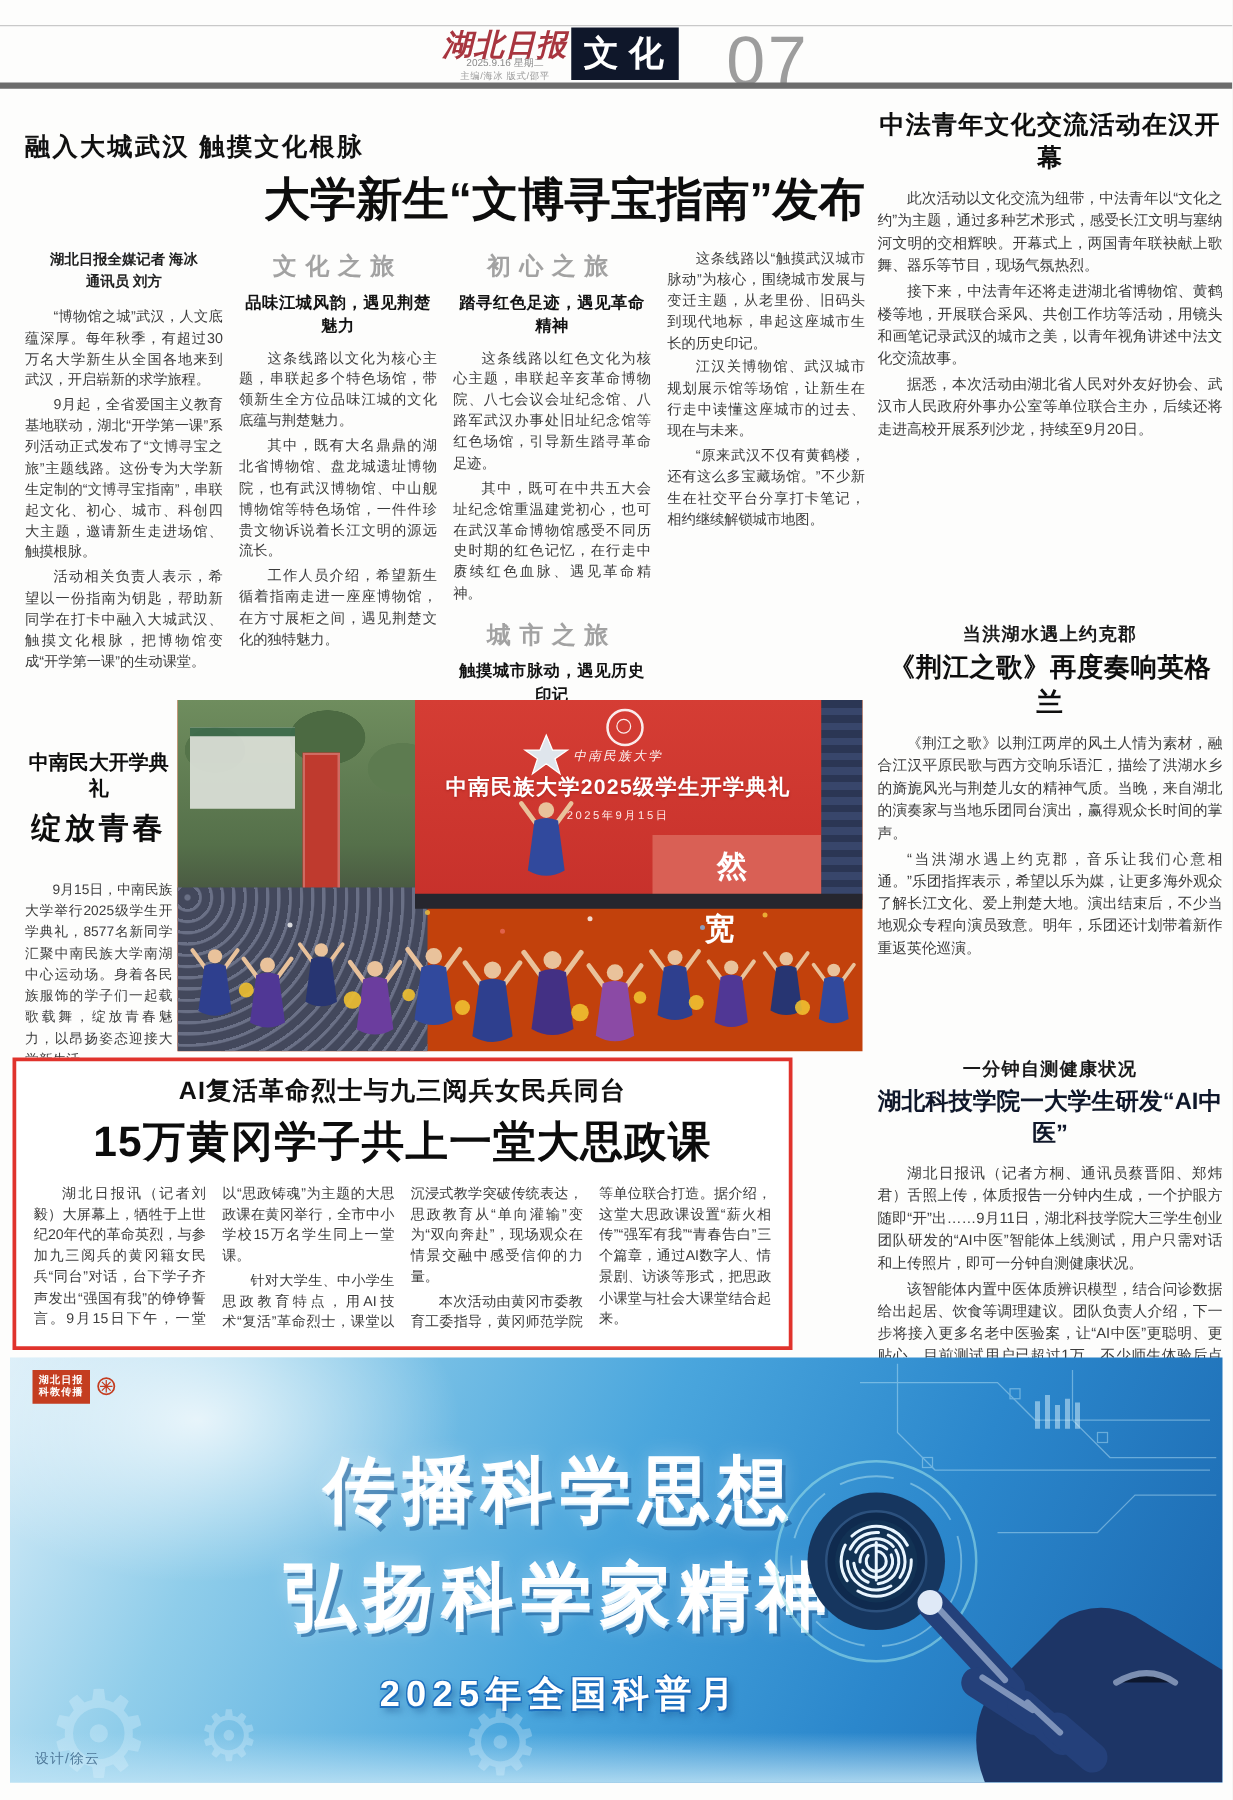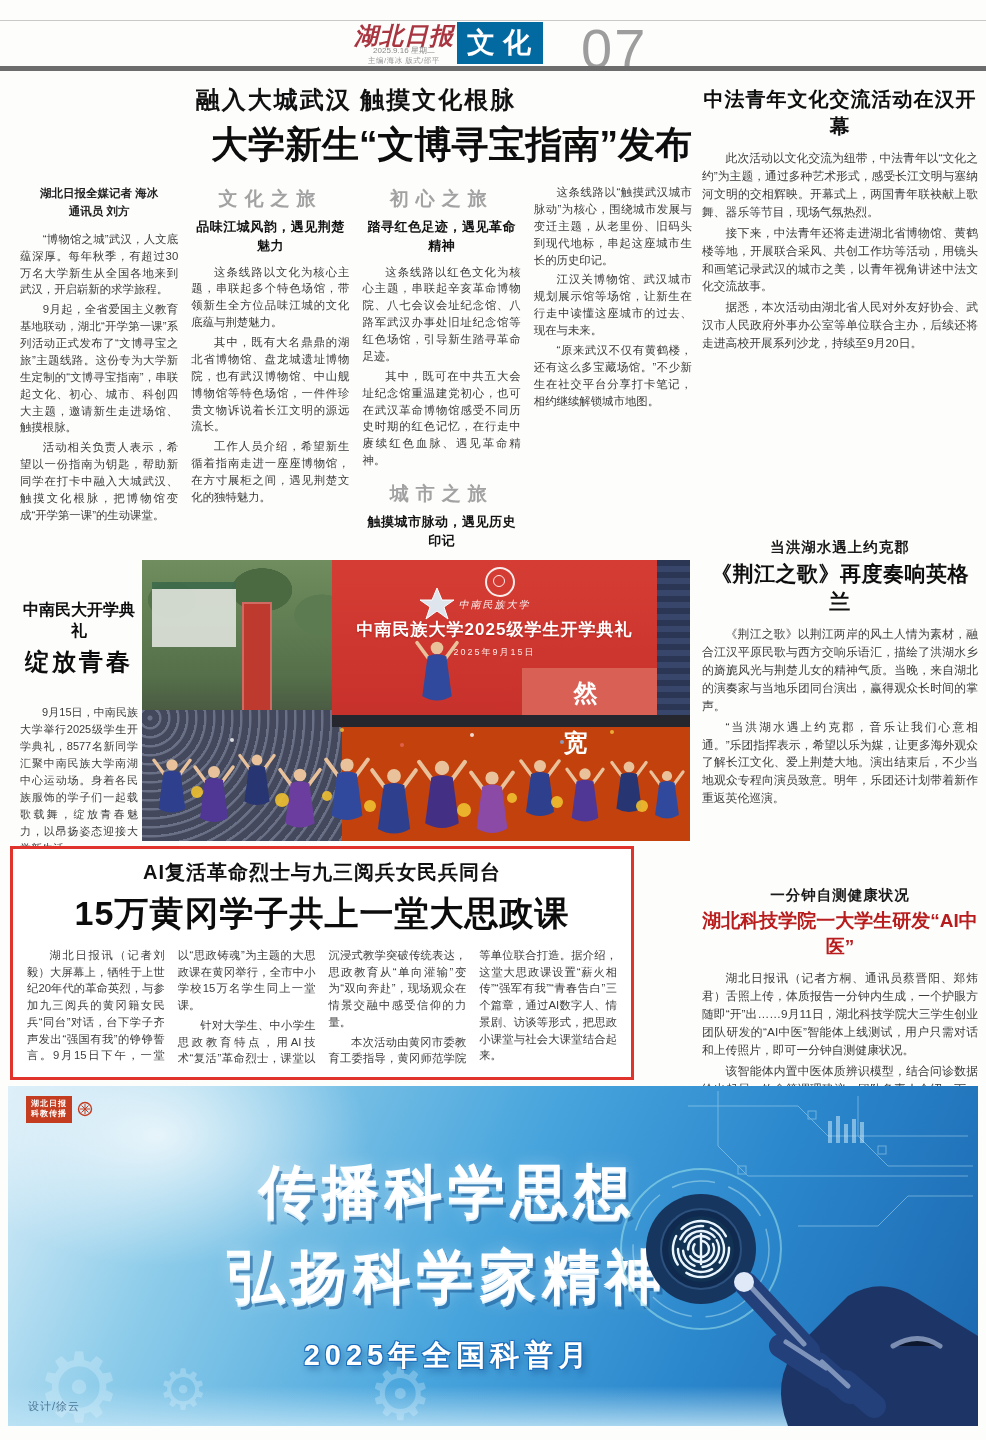--- a/index.html
+++ b/index.html
@@ -7,43 +7,43 @@
         font-family:"Liberation Sans","DejaVu Sans",sans-serif;color:#2e2e2e;overflow:hidden;}
   .hairline{position:absolute;left:0;right:0;top:20px;height:1px;background:#c9c9c9;}
   .thick-rule{position:absolute;left:0;right:0;top:66px;height:5px;background:#6c6c6c;}
 
   
   .mh-logo{position:absolute;left:352px;top:20px;width:104px;text-align:center;
            font-family:"DejaVu Serif","Liberation Serif",serif;font-style:italic;font-weight:bold;
            font-size:24px;color:#a8353f;letter-spacing:1px;}
   .mh-date{position:absolute;left:338px;top:46px;width:132px;text-align:center;font-size:8px;color:#8a8a8a;line-height:1.25;}
   .mh-ed{position:absolute;left:338px;top:56px;width:132px;text-align:center;font-size:7.5px;color:#9a9a9a;letter-spacing:.5px;filter:blur(.4px);}
-  .mh-section{position:absolute;left:457px;top:22px;width:86px;height:42px;background:#0369a1;color:#fff;
+  .mh-section{position:absolute;left:457px;top:22px;width:86px;height:42px;background:#0f172a;color:#fff;
               font-size:28px;font-weight:bold;letter-spacing:8px;text-align:center;line-height:42px;padding-left:6px;box-sizing:border-box;}
   .mh-page{position:absolute;left:581px;top:16px;font-size:56px;color:#9d9d9d;letter-spacing:2px;}
 
   
   .lead{position:absolute;left:20px;top:84px;width:672px;}
-  .kicker{font-size:24px;font-weight:bold;text-align:center;color:#111;letter-spacing:2px;}
+  .kicker{font-size:20px;font-weight:bold;color:#111;letter-spacing:2px;margin-top:20px;}
   .lead h1{margin:4px 0 0;font-size:37px;font-weight:900;text-align:right;color:#0d0d0d;letter-spacing:0;}
   .lead-body{margin-top:14px;height:382px;overflow:hidden;column-count:4;column-gap:13px;column-fill:auto;
              font-size:11.4px;line-height:1.48;text-align:justify;color:#3c3c3c;}
   .lead-body p,.col-body p{margin:0 0 3px;text-indent:2em;}
   .byline{text-align:center;font-weight:bold;font-size:11.5px;color:#222;margin-bottom:10px;break-inside:avoid;line-height:1.6;}
   .trip{break-inside:avoid;text-align:center;margin:10px 0 8px;}
   .trip-head{font-family:"DejaVu Serif","Liberation Serif",serif;font-size:19px;font-weight:bold;color:#a2a2a2;letter-spacing:7px;}
   .trip-sub{font-size:13px;font-weight:bold;color:#121212;margin-top:5px;letter-spacing:.5px;}
 
   
   .rightcol{position:absolute;left:702px;top:86px;width:276px;}
   .r-art{overflow:hidden;}
   .r-h{font-size:20px;font-weight:900;text-align:center;color:#0e0e0e;letter-spacing:1px;}
-  .r-kick{font-size:14.5px;font-weight:bold;text-align:center;color:#1a1a1a;letter-spacing:1px;margin-top:40px;}
+  .r-kick{font-size:14.5px;font-weight:bold;text-align:center;color:#1a1a1a;letter-spacing:1px;}
   .r-h2{font-size:21px;font-weight:900;text-align:center;color:#0e0e0e;margin:3px 0 0;letter-spacing:.5px;}
-  .r-h3{font-size:19px;font-weight:900;text-align:center;color:#b91c1c;margin:3px 0 0;}
+  .r-h3{font-size:19px;font-weight:900;text-align:center;color:#0f172a;margin:3px 0 0;}
   .col-body{margin-top:10px;font-size:11.8px;line-height:1.52;text-align:justify;color:#3c3c3c;}
   .r1{height:404px;}
   .r2{height:340px;margin-top:8px;}
   .r3{margin-top:8px;height:244px;}
 
   
   .pstory-box{position:absolute;left:20px;top:600px;width:118px;}
   .pb-k{font-size:16px;font-weight:900;text-align:center;color:#0d0d0d;}
   .pb-h{font-size:24px;font-weight:900;text-align:center;color:#0d0d0d;letter-spacing:3px;margin-top:4px;}
   .pb-body{margin-top:26px;font-size:11px;line-height:1.55;text-align:justify;color:#3c3c3c;}

